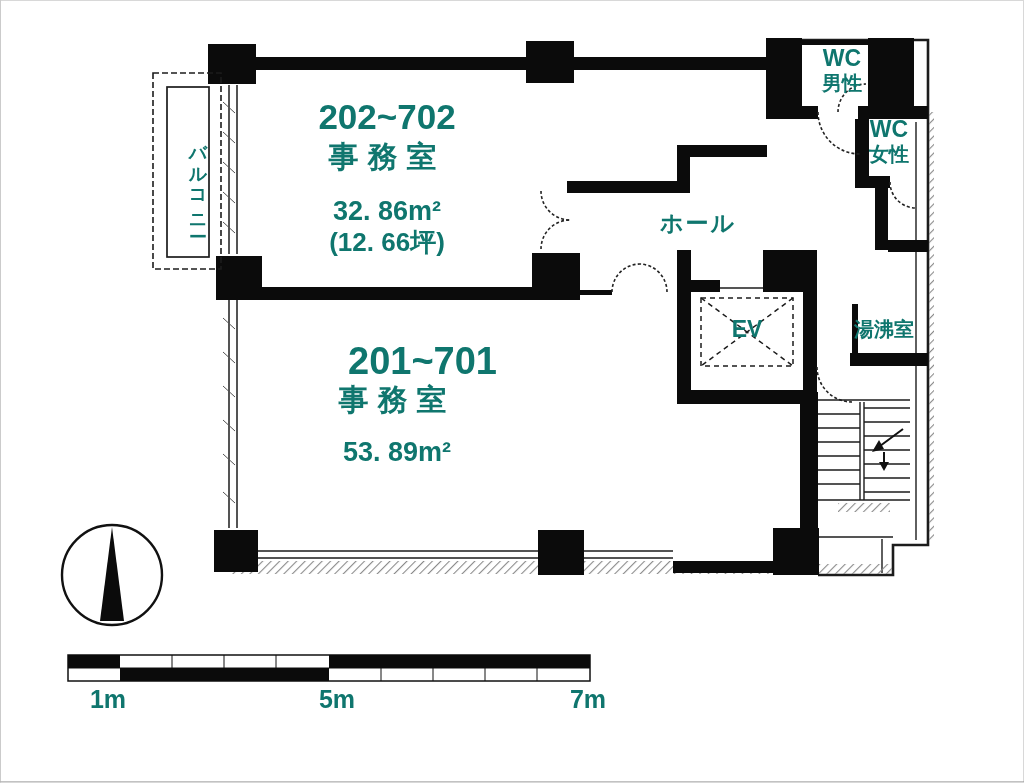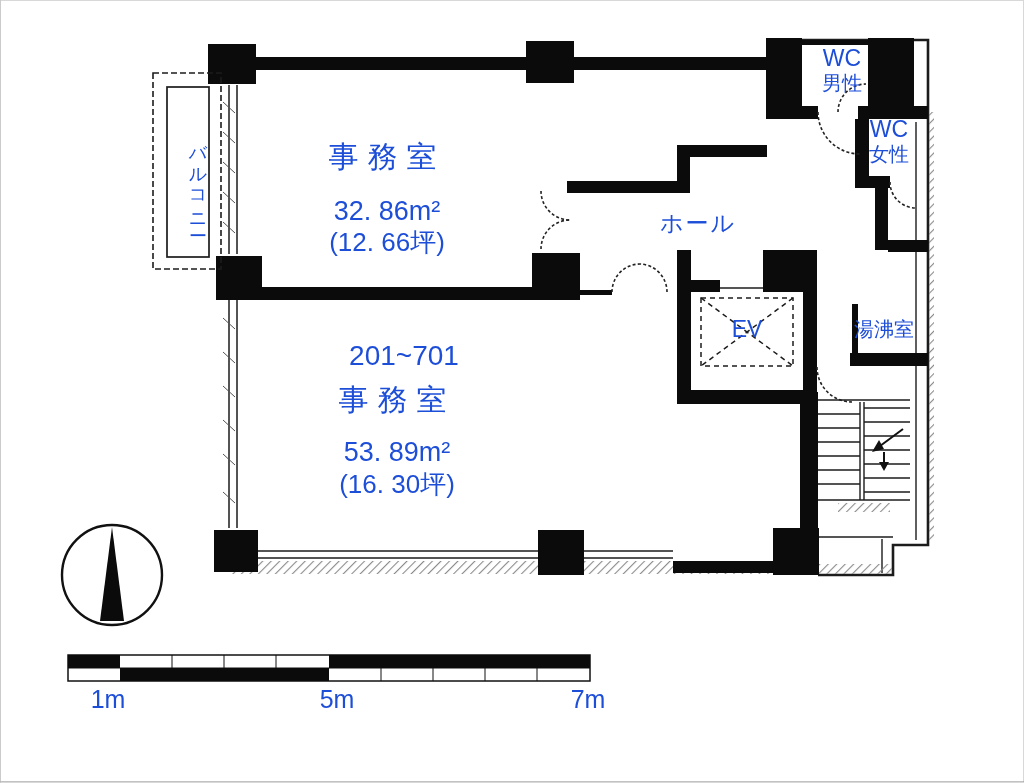--- a/index.html
+++ b/index.html
@@ -2,21 +2,21 @@
 <html><head>
 <meta charset="utf-8">
 <style>
   html,body{margin:0;padding:0;background:#e8e8e8;}
   .canvas{
     position:relative;width:1024px;height:783px;background:#ffffff;
     font-family:"Liberation Sans","DejaVu Sans",sans-serif;color:#111;
     overflow:hidden;box-shadow:inset 0 0 0 1px #d8d8d8;
   }
   .canvas svg{position:absolute;left:0;top:0;}
-  .lbl{position:absolute;text-align:center;font-weight:400;color:#1d4ed8;line-height:1.12;white-space:nowrap;}
+  .lbl{position:absolute;text-align:center;font-weight:700;color:#0f766e;line-height:1.12;white-space:nowrap;}
   .lbl.vert{writing-mode:vertical-rl;text-orientation:upright;white-space:normal;}
   .scan-edge-b{position:absolute;left:0;right:0;bottom:1px;height:1px;background:#9a9a9a;opacity:.6;}
   .scan-edge-l{position:absolute;left:0;top:0;bottom:0;width:1px;background:#bdbdbd;opacity:.5;}
 </style>
 </head>
 <body>
 
 <div class="canvas">
 
   <svg width="1024" height="783" viewBox="0 0 1024 783">
@@ -132,28 +132,28 @@
       <rect x="68" y="655" width="52" height="13" fill="#0b0b0b"></rect>
       <rect x="329" y="655" width="261" height="13" fill="#0b0b0b"></rect>
       <rect x="120" y="668" width="209" height="13" fill="#0b0b0b"></rect>
       <path d="M172,655 V668 M224,655 V668 M276,655 V668" stroke="#111" stroke-width="1"></path>
       <path d="M381,668 V681 M433,668 V681 M485,668 V681 M537,668 V681" stroke="#111" stroke-width="1"></path>
     </g>
   </svg>
 
   <div class="lbl vert" style="left:180px;top:112px;width:28px;height:136px;font-size:18px;letter-spacing:3px;">バルコニー</div>
 
+  <div class="lbl" style="left:287px;top:97px;width:200px;font-size:35px;">202~702</div>
   <div class="lbl" style="left:287px;top:140px;width:200px;font-size:30px;letter-spacing:9px;">事務室</div>
   <div class="lbl" style="left:287px;top:196px;width:200px;font-size:27px;">32. 86m²</div>
   <div class="lbl" style="left:287px;top:228px;width:200px;font-size:26px;">(12. 66坪)</div>
 
-  <div class="lbl" style="left:304px;top:340px;width:200px;font-size:28px;">201~701</div>
+  <div class="lbl" style="left:297px;top:340px;width:200px;font-size:38px;text-align:right;">201~701</div>
   <div class="lbl" style="left:297px;top:383px;width:200px;font-size:30px;letter-spacing:9px;">事務室</div>
   <div class="lbl" style="left:297px;top:437px;width:200px;font-size:27px;">53. 89m²</div>
-  <div class="lbl" style="left:297px;top:470px;width:200px;font-size:26px;">(16. 30坪)</div>
 
   <div class="lbl" style="left:648px;top:211px;width:100px;font-size:23px;letter-spacing:2px;">ホール</div>
 
   <div class="lbl" style="left:727px;top:317px;width:40px;font-size:23px;">EV</div>
 
   <div class="lbl" style="left:847px;top:318px;width:74px;font-size:20px;">湯沸室</div>
 
   <div class="lbl" style="left:812px;top:46px;width:60px;font-size:23px;">
     <span style="display:block;">WC</span>
     <span style="display:block;font-size:20px;">男性</span>

